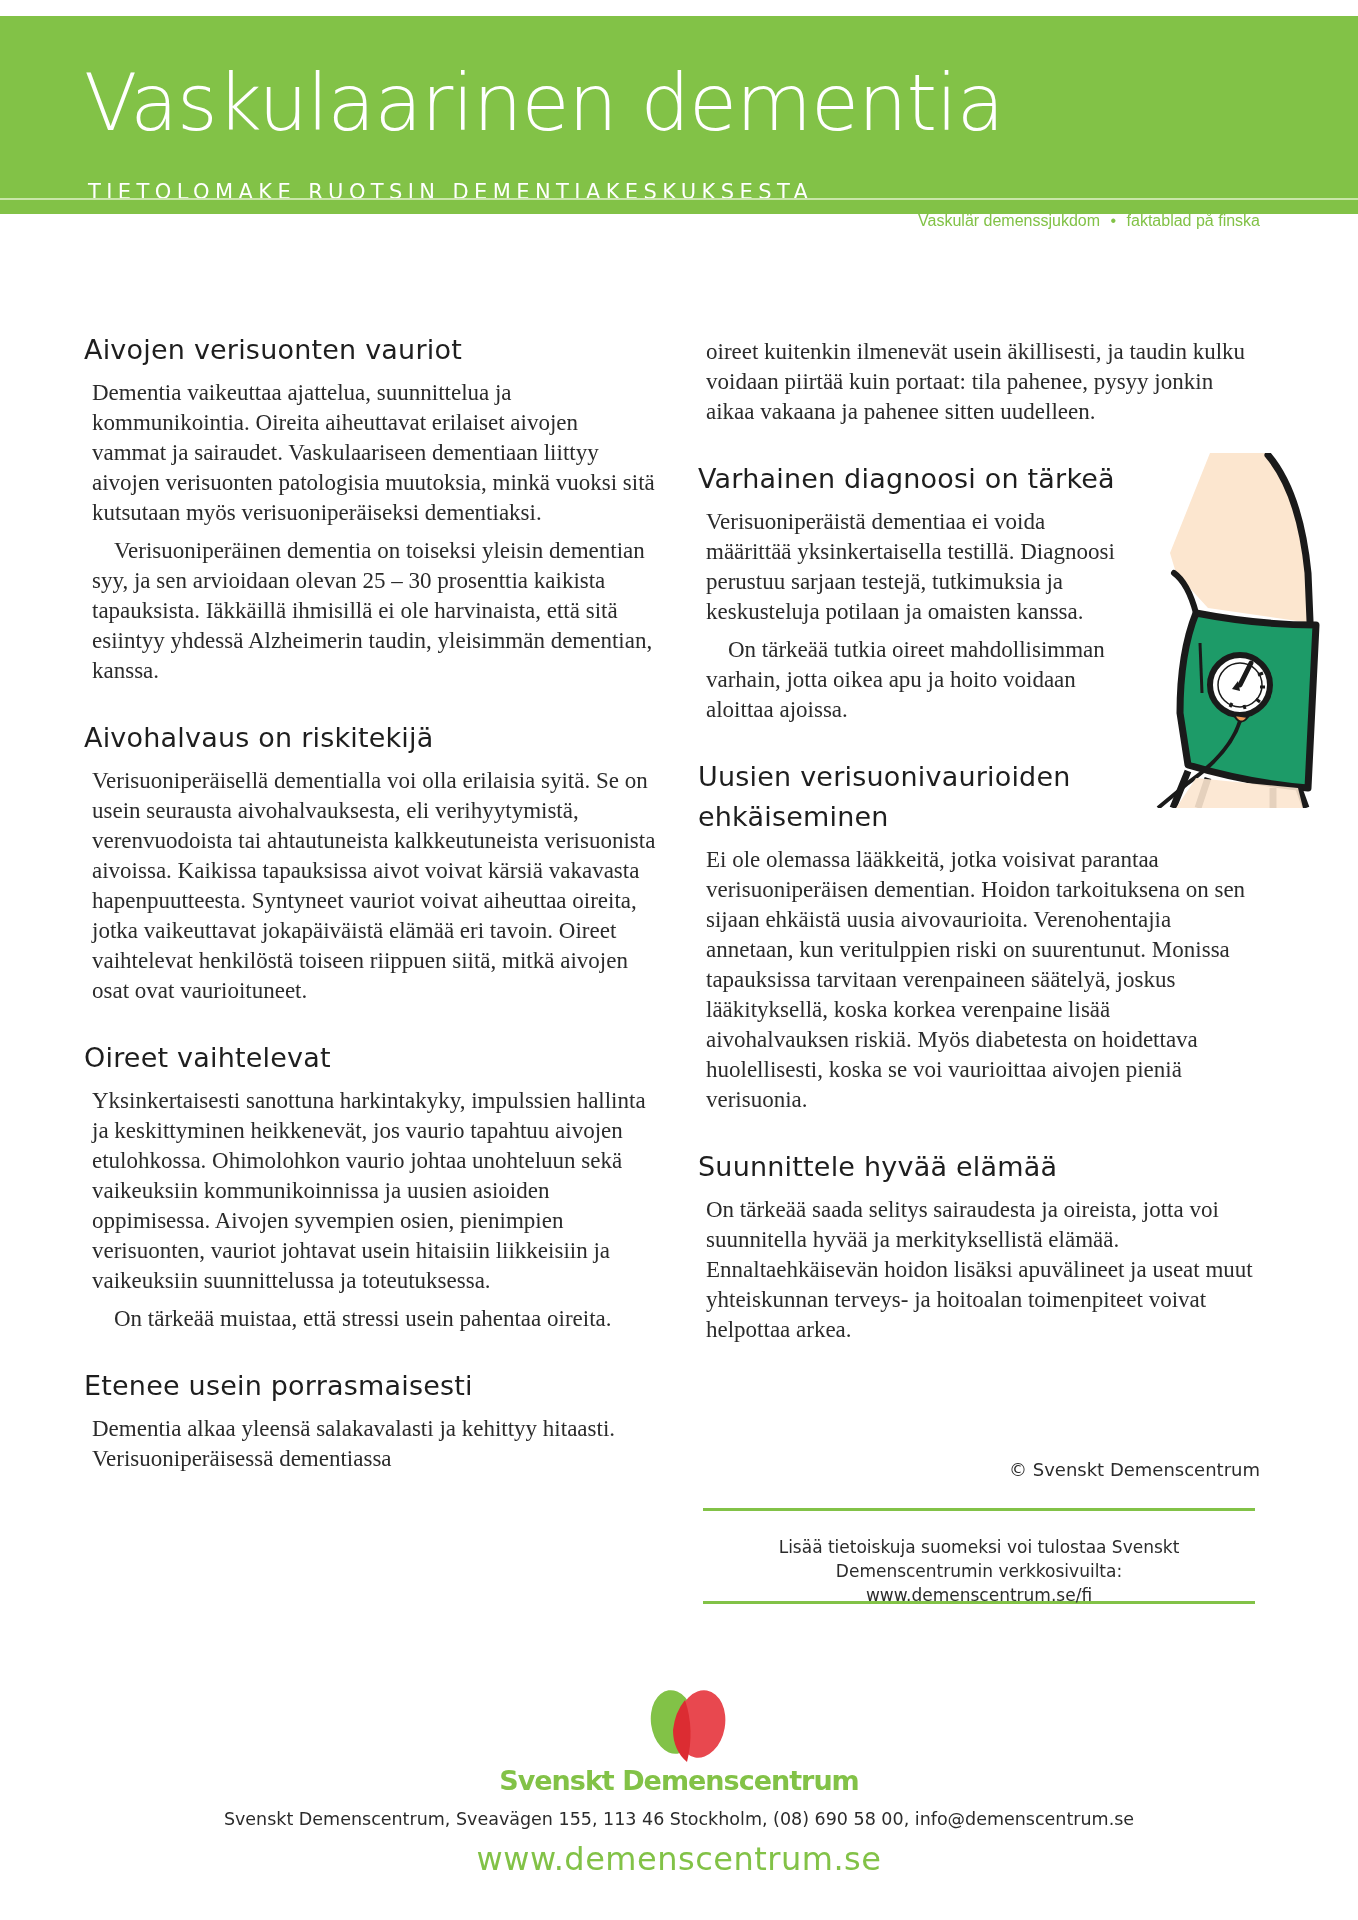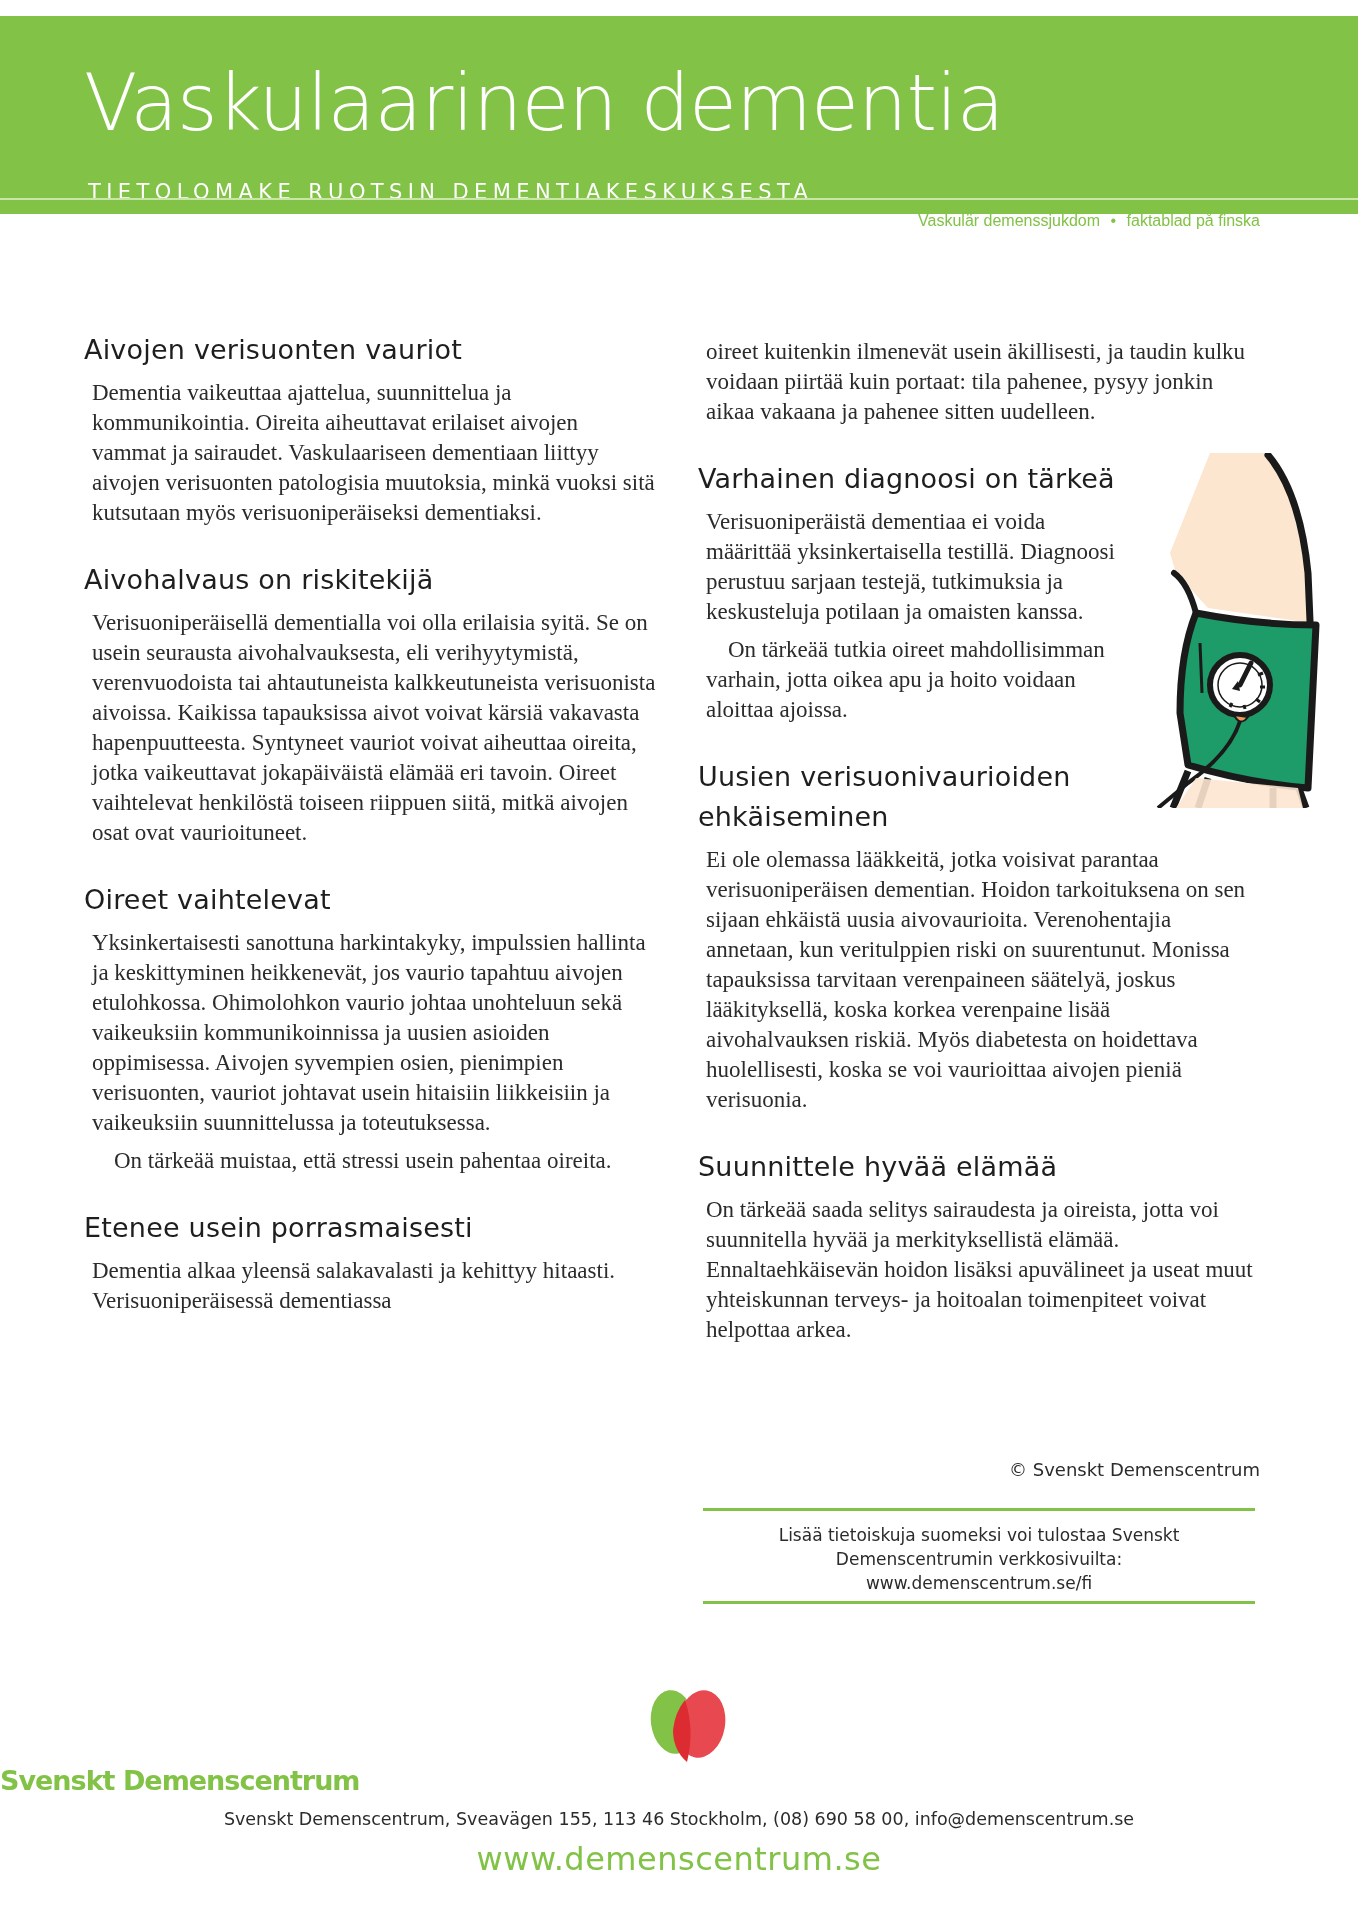--- a/index.html
+++ b/index.html
@@ -48,27 +48,27 @@
       position: absolute; left: 1148px; top: 453px; width: 180px; height: 355px;
     }
 
     .copyright {
       position: absolute; right: 98px; top: 1459px;
       font-family: "DejaVu Sans", sans-serif; font-size: 18px; color: #2b2b2b;
     }
     .info-box {
       position: absolute; left: 703px; top: 1508px; width: 552px; height: 96px;
       border-top: 3px solid #82c247; border-bottom: 3px solid #82c247;
-      text-align: center; box-sizing: border-box; padding-top: 12px;
+      text-align: center; box-sizing: border-box; padding-top: 24px;
       font-family: "DejaVu Sans", sans-serif; font-size: 17px; line-height: 24px; color: #2b2b2b;
     }
 
     .logo { position: absolute; left: 645px; top: 1690px; width: 84px; height: 74px; }
     .logo-name {
-      position: absolute; left: 0; width: 1358px; top: 1765px; text-align: left;
+      position: absolute; left: 0; width: 1358px; top: 1765px; text-align: center;
       font-family: "DejaVu Sans", sans-serif; font-size: 27px; color: #82c247; font-weight: bold;
       letter-spacing: -1px;
     }
     .address {
       position: absolute; left: 0; width: 1358px; top: 1809px; text-align: center;
       font-family: "DejaVu Sans", sans-serif; font-size: 17.5px; color: #2b2b2b;
     }
     .website {
       position: absolute; left: 0; width: 1358px; top: 1840px; text-align: center;
       font-family: "DejaVu Sans", sans-serif; font-size: 32px; color: #82c247; letter-spacing: 0.5px;
@@ -86,20 +86,21 @@
 <div class="tagline">
   <span>Vaskulär demenssjukdom</span>
   <span class="sep">•</span>
   <span>faktablad på finska</span>
 </div>
 
 <div class="col col-left">
   <div class="sec-block">
     <h2 class="sec">Aivojen verisuonten vauriot</h2>
     <p class="body">Dementia vaikeuttaa ajattelua, suunnittelua ja kommunikointia. Oireita aiheuttavat erilaiset aivojen vammat ja sairaudet. Vaskulaariseen dementiaan liittyy aivojen verisuonten patologisia muutoksia, minkä vuoksi sitä kutsutaan myös verisuoniperäiseksi dementiaksi.</p>
+    <p class="body indent">Verisuoniperäinen dementia on toiseksi yleisin dementian syy, ja sen arvioidaan olevan 25 – 30 prosenttia kaikista tapauksista. Iäkkäillä ihmisillä ei ole harvinaista, että sitä esiintyy yhdessä Alzheimerin taudin, yleisimmän dementian, kanssa.</p>
   </div>
   <div class="sec-block">
     <h2 class="sec">Aivohalvaus on riskitekijä</h2>
     <p class="body">Verisuoniperäisellä dementialla voi olla erilaisia syitä. Se on usein seurausta aivohalvauksesta, eli verihyytymistä, verenvuodoista tai ahtautuneista kalkkeutuneista verisuonista aivoissa. Kaikissa tapauksissa aivot voivat kärsiä vakavasta hapenpuutteesta. Syntyneet vauriot voivat aiheuttaa oireita, jotka vaikeuttavat jokapäiväistä elämää eri tavoin. Oireet vaihtelevat henkilöstä toiseen riippuen siitä, mitkä aivojen osat ovat vaurioituneet.</p>
   </div>
   <div class="sec-block">
     <h2 class="sec">Oireet vaihtelevat</h2>
     <p class="body">Yksinkertaisesti sanottuna harkintakyky, impulssien hallinta ja keskittyminen heikkenevät, jos vaurio tapahtuu aivojen etulohkossa. Ohimolohkon vaurio johtaa unohteluun sekä vaikeuksiin kommunikoinnissa ja uusien asioiden oppimisessa. Aivojen syvempien osien, pienimpien verisuonten, vauriot johtavat usein hitaisiin liikkeisiin ja vaikeuksiin suunnittelussa ja toteutuksessa.</p>
     <p class="body indent">On tärkeää muistaa, että stressi usein pahentaa oireita.</p>
   </div>

